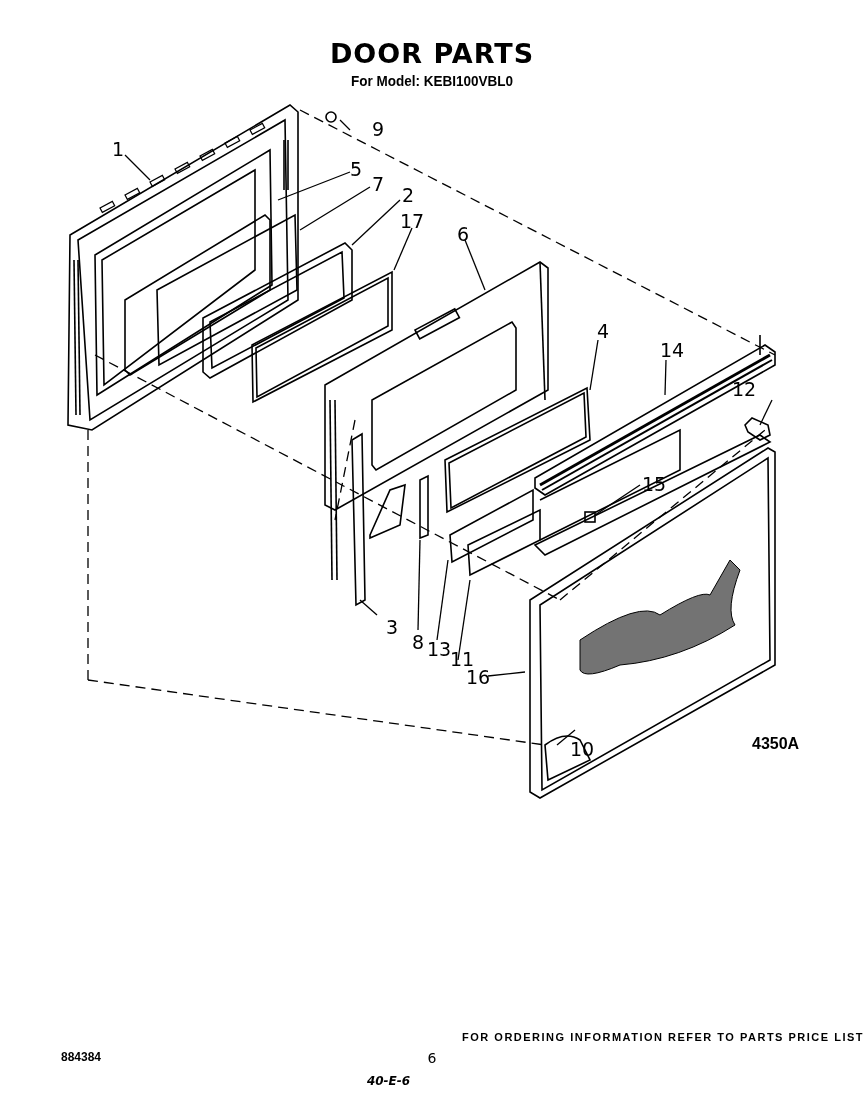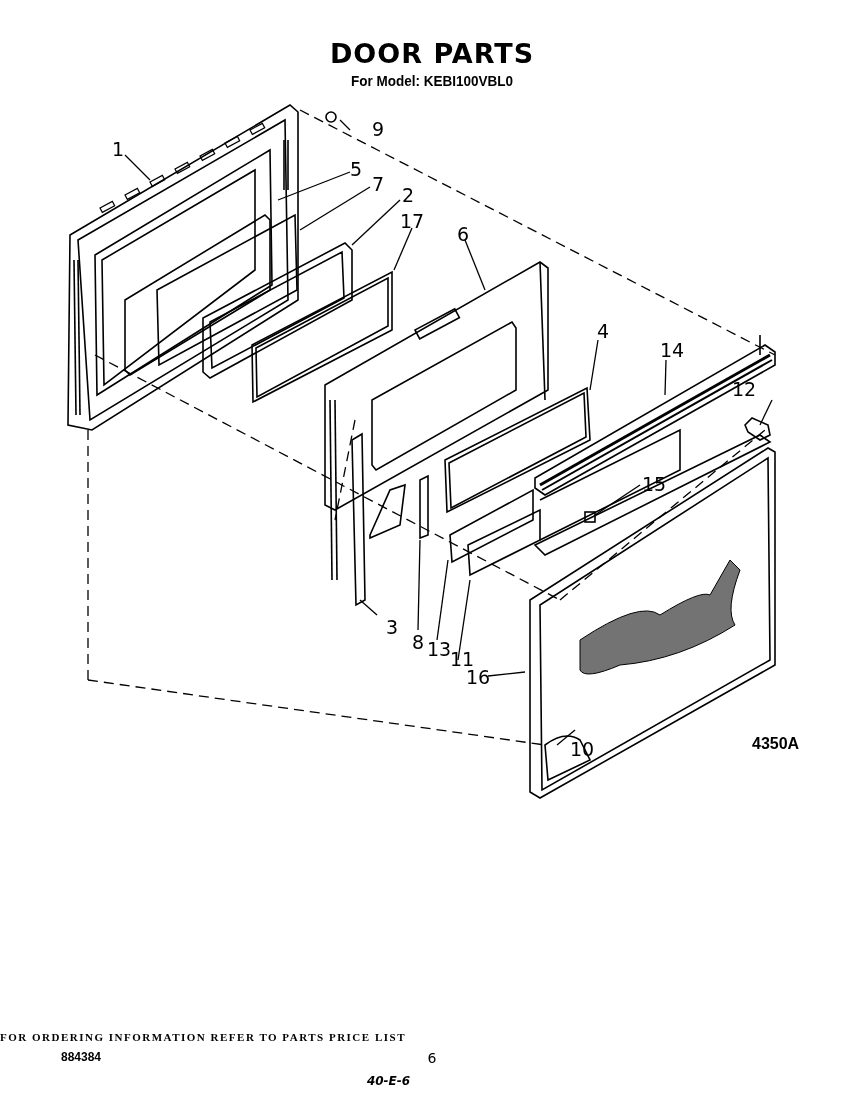--- a/index.html
+++ b/index.html
@@ -1,21 +1,21 @@
 <!DOCTYPE html>
 <html><head>
 <meta charset="utf-8">
 <style>
   html, body { margin:0; padding:0; background:#ffffff; }
   body { width:864px; height:1098px; position:relative; overflow:hidden; font-family:"Liberation Sans", sans-serif; color:#000; }
   .title { position:absolute; left:0; width:864px; top:38px; text-align:center; font-size:27px; font-weight:bold; letter-spacing:1px; font-family:"DejaVu Sans", sans-serif; }
   .subtitle { position:absolute; left:0; width:864px; top:72px; text-align:center; font-size:15px; font-weight:bold; font-family:"Liberation Sans", sans-serif; transform:scaleX(0.9); }
   svg.diagram { position:absolute; left:0; top:0; }
   .callout { position:absolute; font-size:19px; font-family:"DejaVu Sans", sans-serif; line-height:1; }
-  .footer-note { position:absolute; left:0; width:864px; top:1031px; text-align:left; font-size:11px; font-weight:bold; letter-spacing:1.5px; font-family:Liberation Serif, serif; }
+  .footer-note { position:absolute; left:0; width:864px; top:1031px; text-align:right; font-size:11px; font-weight:bold; letter-spacing:1.5px; font-family:Liberation Sans, sans-serif; }
   .footer-code { position:absolute; left:40px; top:1050px; font-size:12px; font-weight:bold; font-family:"Liberation Sans", sans-serif;margin-left:21px; }
   .page-num { position:absolute; left:0; width:864px; top:1050px; text-align:center; font-size:14px; font-family:"DejaVu Sans", sans-serif; }
   .rev { position:absolute; left:0; width:777px; top:1074px; text-align:center; font-size:12px; font-weight:bold; font-style:italic; font-family:"DejaVu Sans", sans-serif; }
   .fig-id { position:absolute; left:752px; top:735px; font-size:16px; font-weight:bold; font-family:"Liberation Sans", sans-serif; }
 </style>
 </head>
 <body>
 
 <div class="title">DOOR PARTS</div>
 <div class="subtitle">For Model: KEBI100VBL0</div>

